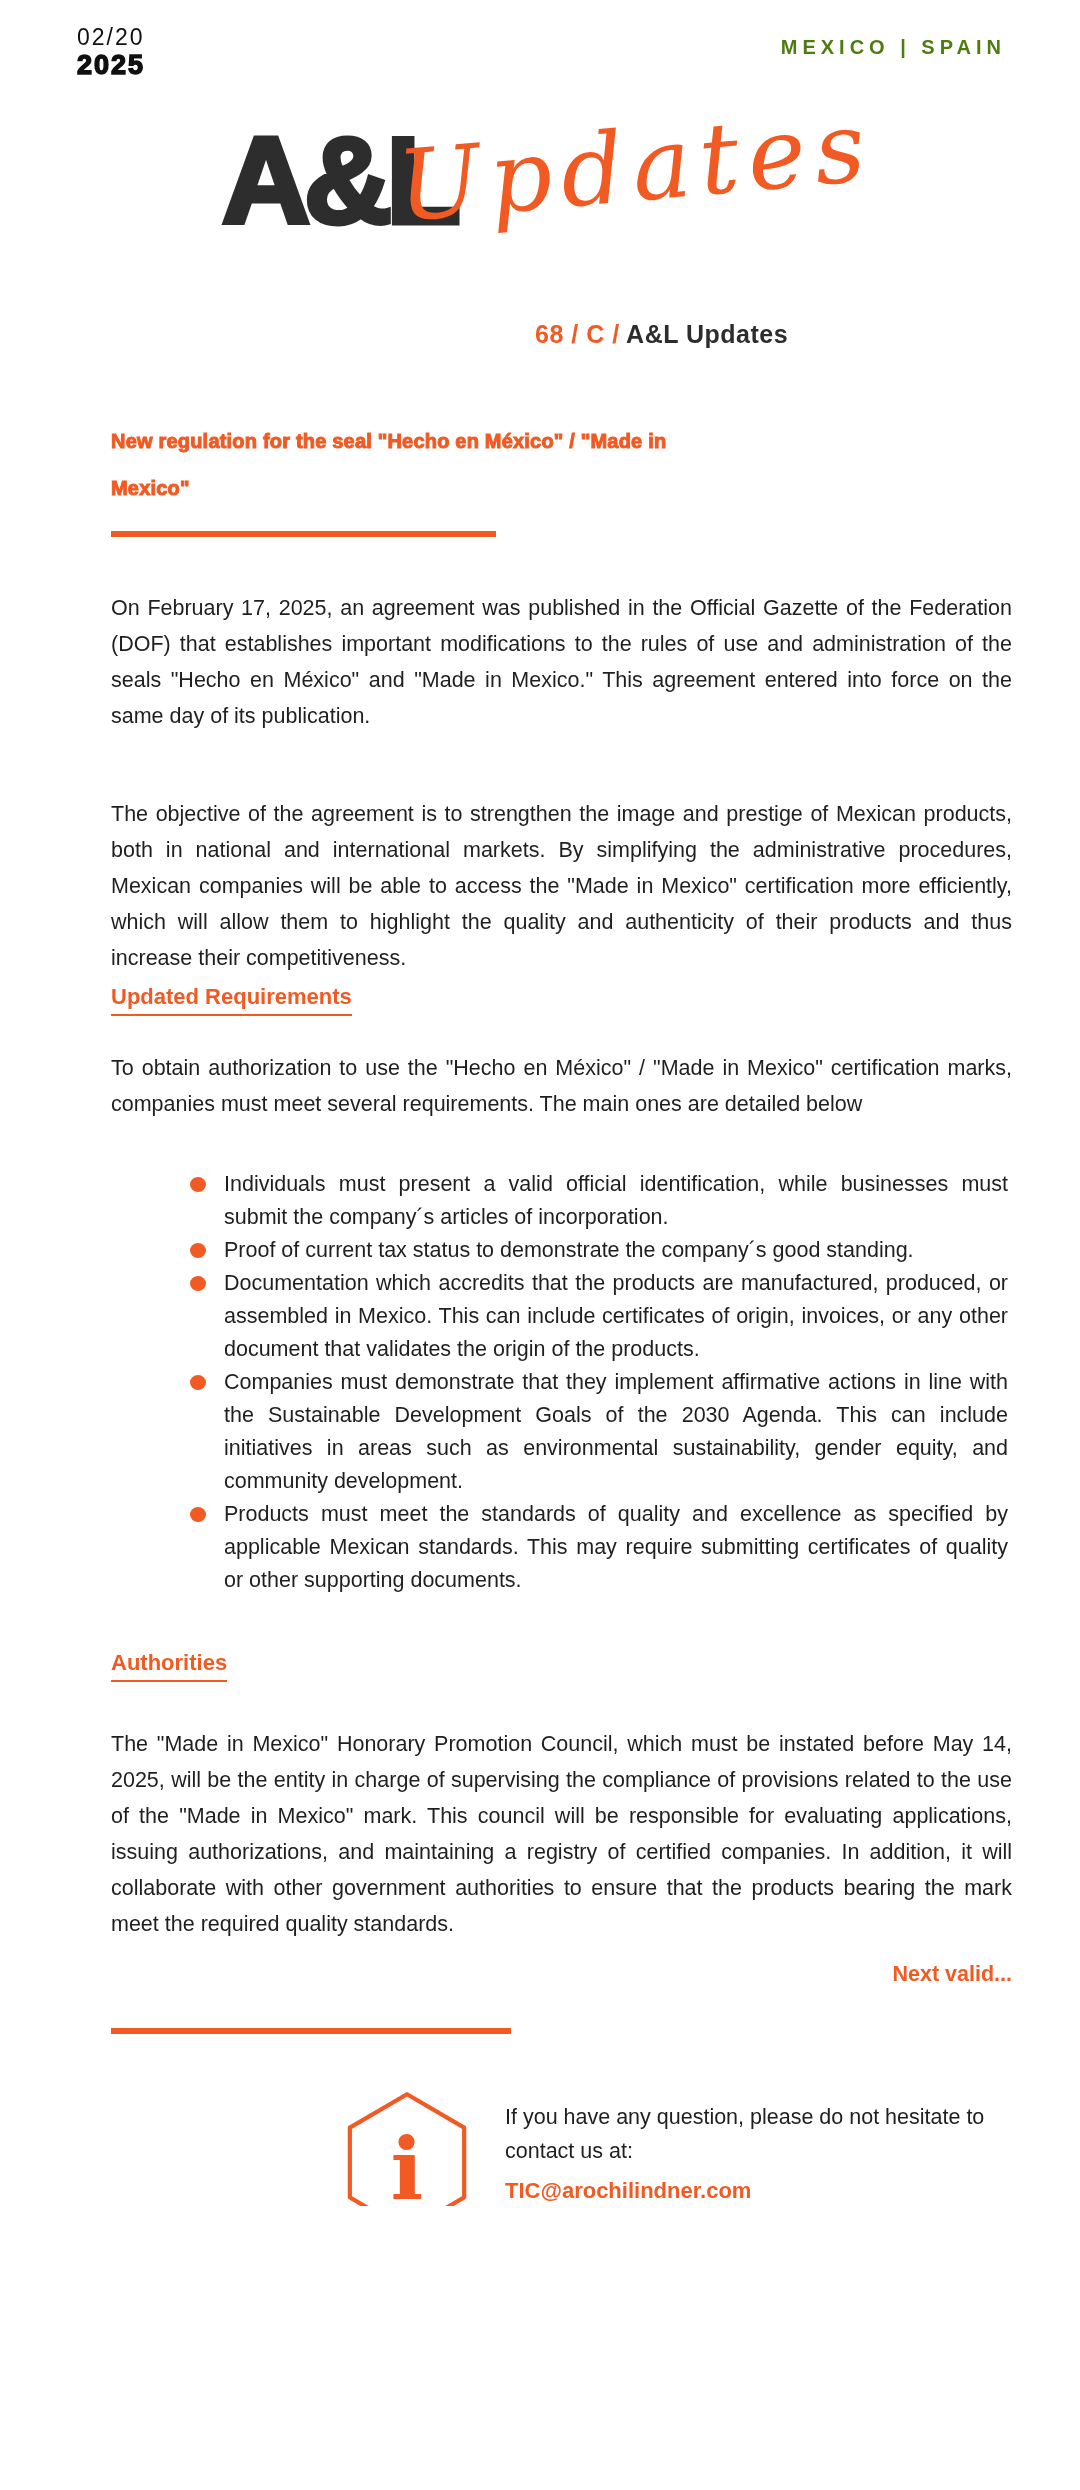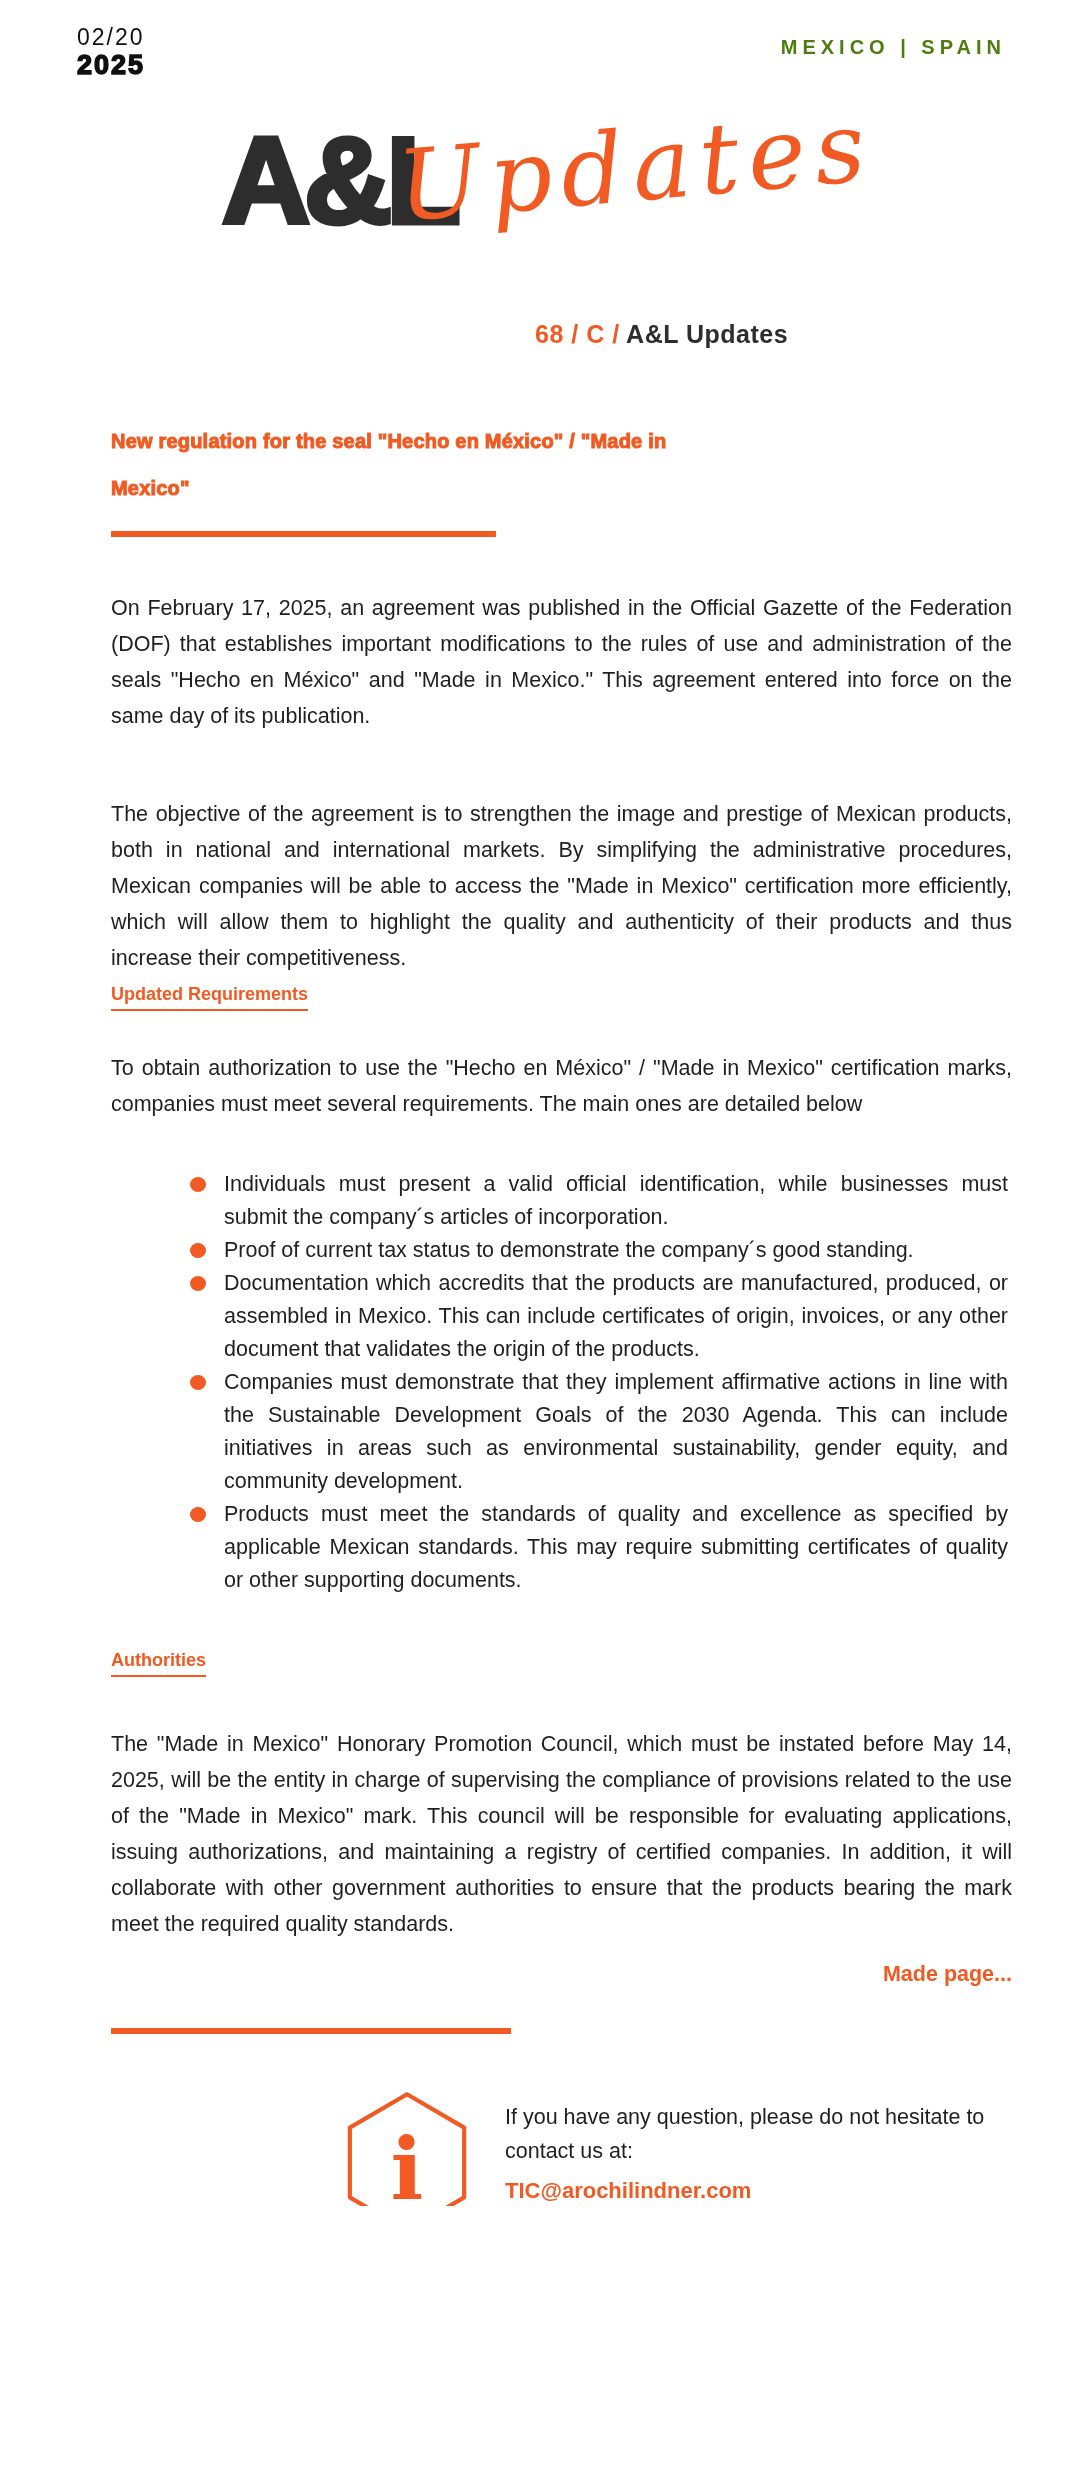--- a/index.html
+++ b/index.html
@@ -54,21 +54,21 @@
     position:absolute; left:111px; width:901px;
     font-size:21.5px; line-height:36px; text-align:justify; color:#1f1f1f;
   }
   .p1 { top:590px; }
   .p2 { top:796px; }
   .p3 { top:1050px; }
   .p4 { top:1726px; }
 
   .section-heading {
     position:absolute; left:111px;
-    font-size:18px; font-weight:700; color:#f15a22;
+    font-size:22px; font-weight:700; color:#f15a22;
   }
   .section-heading span {
     display:inline-block; border-bottom:2px solid #f15a22; padding-bottom:4px;
   }
   .h-requirements { top:984px; }
   .h-authorities  { top:1650px; }
 
   .bullet-list {
     position:absolute; left:190px; top:1168px; width:818px;
     list-style:none; margin:0; padding:0;
@@ -167,21 +167,21 @@
       <span class="bullet-dot"></span>
       <span>Products must meet the standards of quality and excellence as specified by applicable Mexican standards. This may require submitting certificates of quality or other supporting documents.</span>
     </li>
   </ul>
 
   <div class="section-heading h-authorities">
     <span>Authorities</span>
   </div>
   <p class="para p4" style="margin:0">The "Made in Mexico" Honorary Promotion Council, which must be instated before May 14, 2025, will be the entity in charge of supervising the compliance of provisions related to the use of the "Made in Mexico" mark. This council will be responsible for evaluating applications, issuing authorizations, and maintaining a registry of certified companies. In addition, it will collaborate with other government authorities to ensure that the products bearing the mark meet the required quality standards.</p>
 
-  <div class="next-page">Made page...</div>
+  <div class="next-page">Next valid...</div>
 
   <div class="rule rule-bottom"></div>
 
   <div class="info-hex">
     <svg width="126" height="145" viewBox="0 0 90 104" aria-hidden="true">
       <polygon points="45,3 86,27 86,77 45,101 4,77 4,27" fill="#ffffff" stroke="#f15a22" stroke-width="3" stroke-linejoin="round"></polygon>
       <text x="45" y="79" text-anchor="middle" font-family="DejaVu Serif, serif" font-weight="bold" font-size="62" fill="#f15a22">i</text>
     </svg>
   </div>
   <div class="contact-text">If you have any question, please do not hesitate to contact us at:</div>

